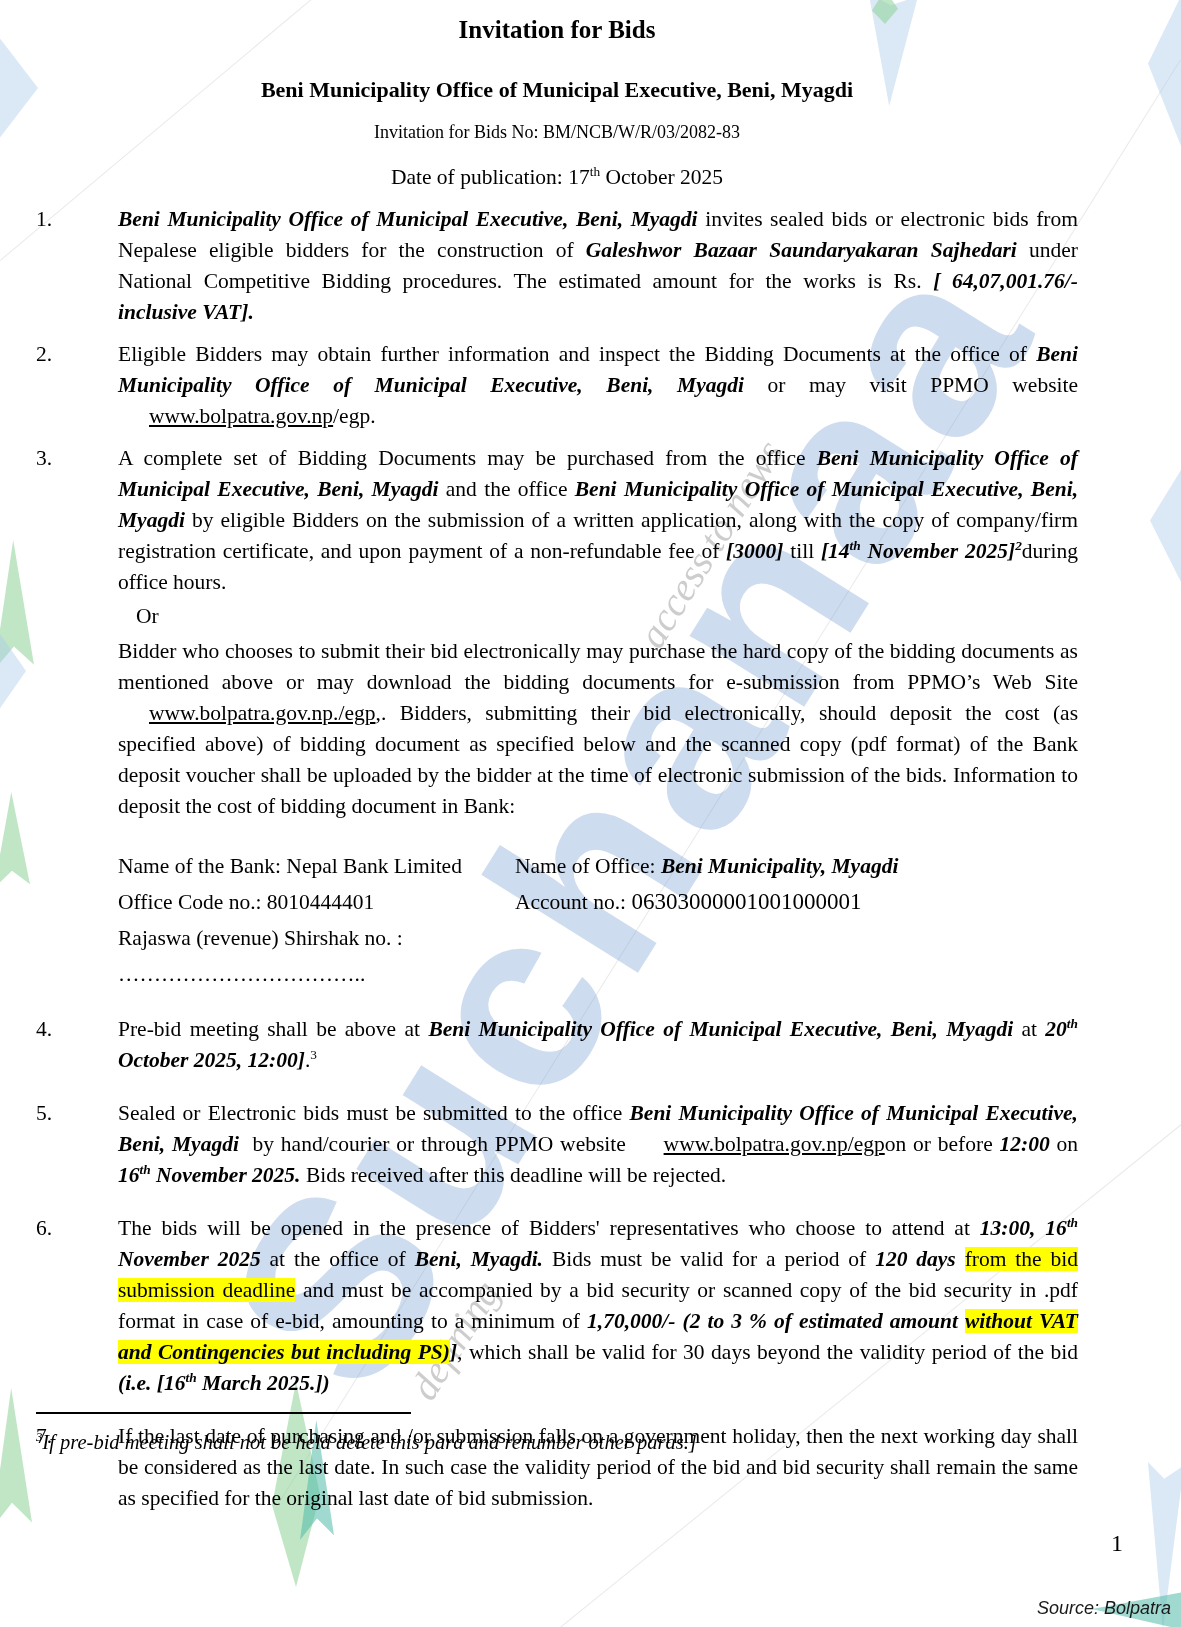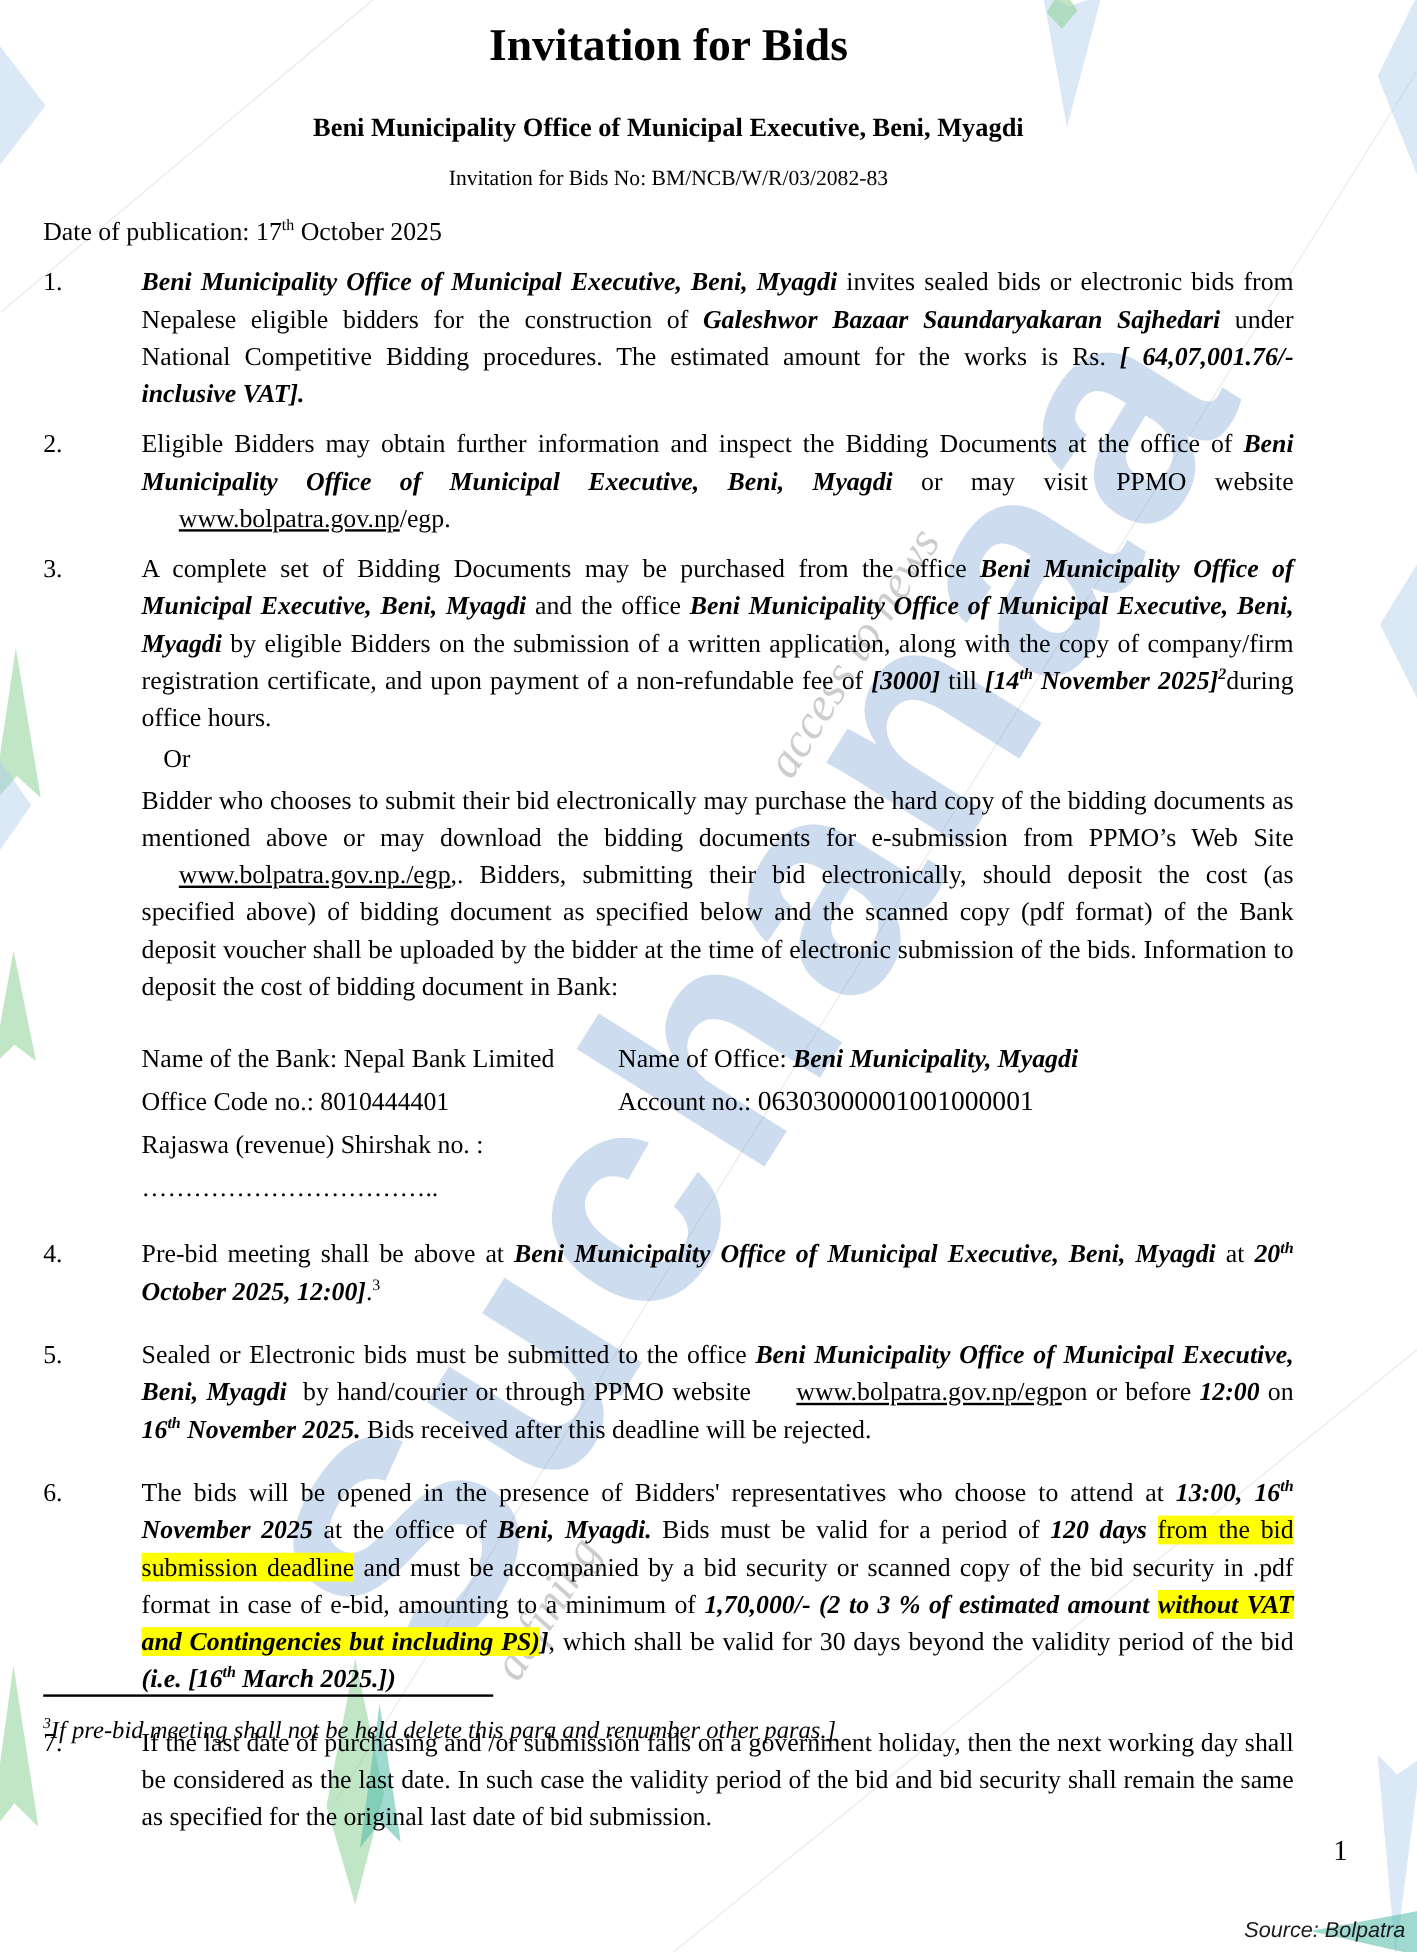--- a/index.html
+++ b/index.html
@@ -38,24 +38,24 @@
   .s-teal  { background:rgba(80,185,170,0.55); }
   .kite-down { clip-path:polygon(18% 0, 55% 10%, 100% 2%, 52% 100%); }
   .kite-up   { clip-path:polygon(0 100%, 48% 0, 100% 96%, 50% 82%); }
   .leaf      { clip-path:polygon(50% 0, 100% 55%, 50% 100%, 0 60%); }
   .tri-r     { clip-path:polygon(0 0, 100% 50%, 0 100%); }
   .tri-l     { clip-path:polygon(100% 0, 0 45%, 100% 100%); }
 
   
   .content { position:absolute; left:36px; top:0; width:1042px; z-index:2; }
 
-  .doc-title { text-align:center; font-weight:bold; font-size:38px; margin-top:16px; }
+  .doc-title { text-align:center; font-weight:bold; font-size:25px; margin-top:16px; }
   .org-line  { text-align:center; font-weight:bold; font-size:22px; margin-top:33px; }
   .bidno-line{ text-align:center; font-size:18px; margin-top:19px; }
-  .date-line { font-size:22px; margin-top:19px; }
+  .date-line { text-align:center; font-size:22px; margin-top:19px; }
 
   .body-text { font-size:21.5px; line-height:31px; }
   .item { display:flex; margin-top:11px; }
   .item.gap-lg { margin-top:22px; }
   .item-no   { flex:0 0 82px; width:82px; }
   .item-body { flex:1; text-align:justify; }
 
   .or-line { margin-left:100px; margin-top:3px; }
   .plain-para { margin-left:82px; margin-top:4px; text-align:justify; }
 

